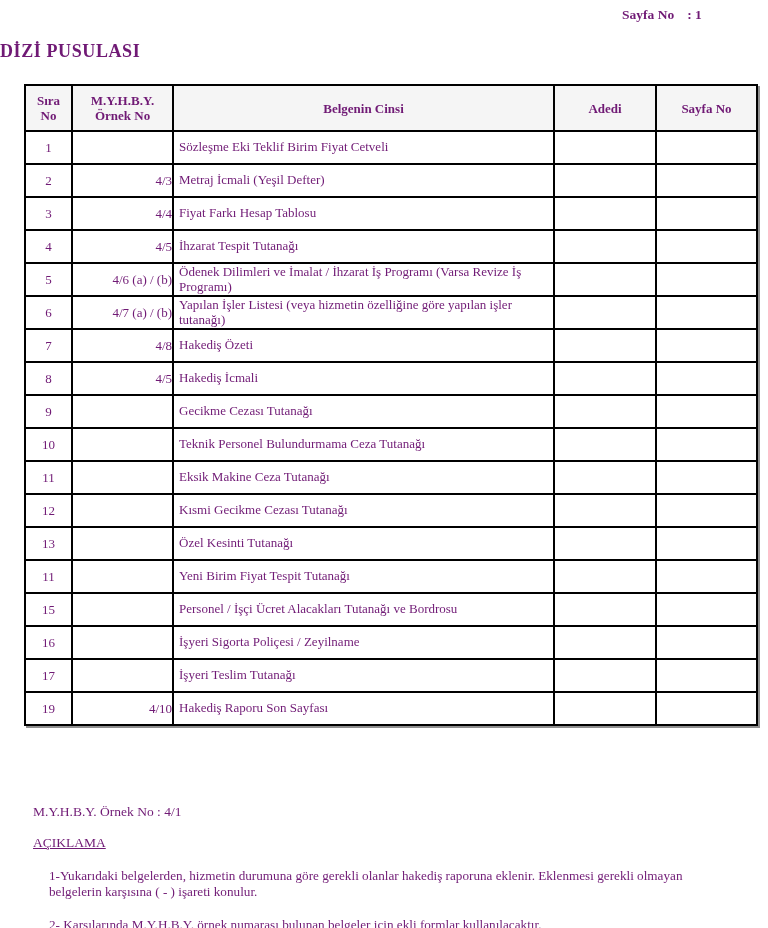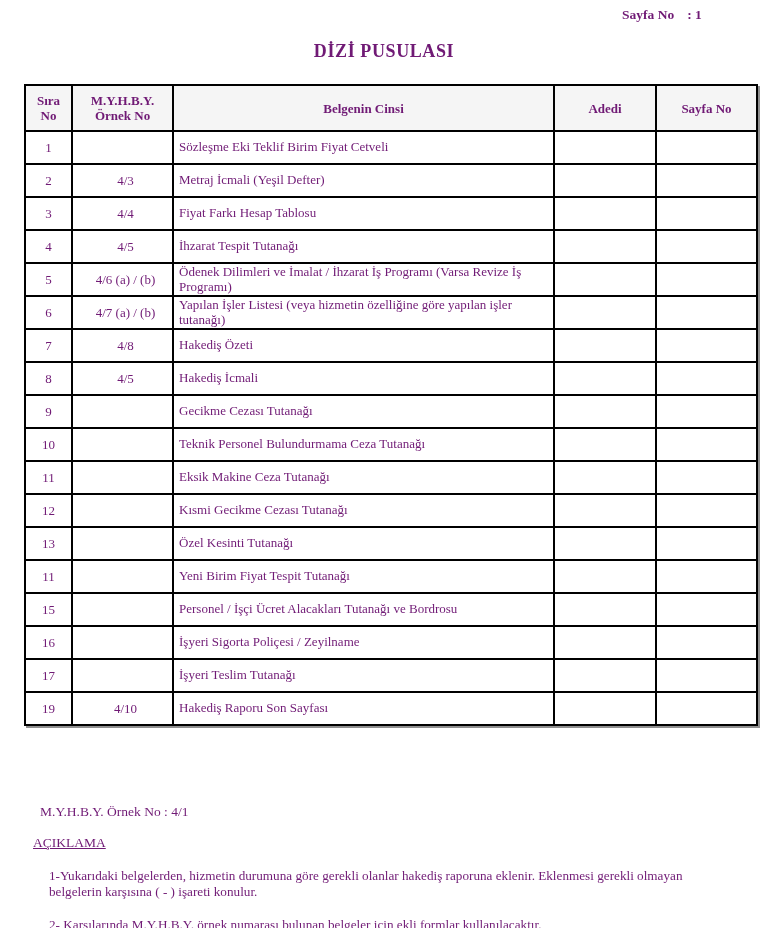--- a/index.html
+++ b/index.html
@@ -24,21 +24,20 @@
   }
   .page-no .val { margin-left: 13px; }
 
   
   .doc-title {
     position: absolute;
     top: 41px;
     left: 0;
     width: 100%;
     margin: 0;
-    text-align: center;
     font-size: 18px;
     font-weight: bold;
     letter-spacing: 0.6px;
   }
 
   
   table.dizi {
     position: absolute;
     left: 24px;
     top: 84px;
@@ -59,30 +58,29 @@
     font-weight: bold;
     text-align: center;
     vertical-align: middle;
     white-space: pre-line;
     line-height: 15px;
     padding: 2px;
   }
   table.dizi tbody tr { height: 33px; }
   table.dizi tbody td { vertical-align: middle; padding: 0; }
   td.c-no    { text-align: center; }
-  td.c-ornek { text-align: center; padding-left: 6px !important; font-family: Liberation Serif, serif; }
+  td.c-ornek { text-align: right; padding-left: 6px !important; font-family: Liberation Serif, serif; }
   td.c-belge { text-align: left; padding-left: 5px !important; padding-right: 4px !important; line-height: 14.5px; }
 
   
   .ornek-line {
     position: absolute;
     top: 804px;
     left: 33px;
     font-size: 13.5px;
-    margin-left: 7px;
   }
   .aciklama-title {
     position: absolute;
     top: 835px;
     left: 33px;
     font-size: 13.5px;
     text-decoration: underline;
   }
   .notes {
     position: absolute;

